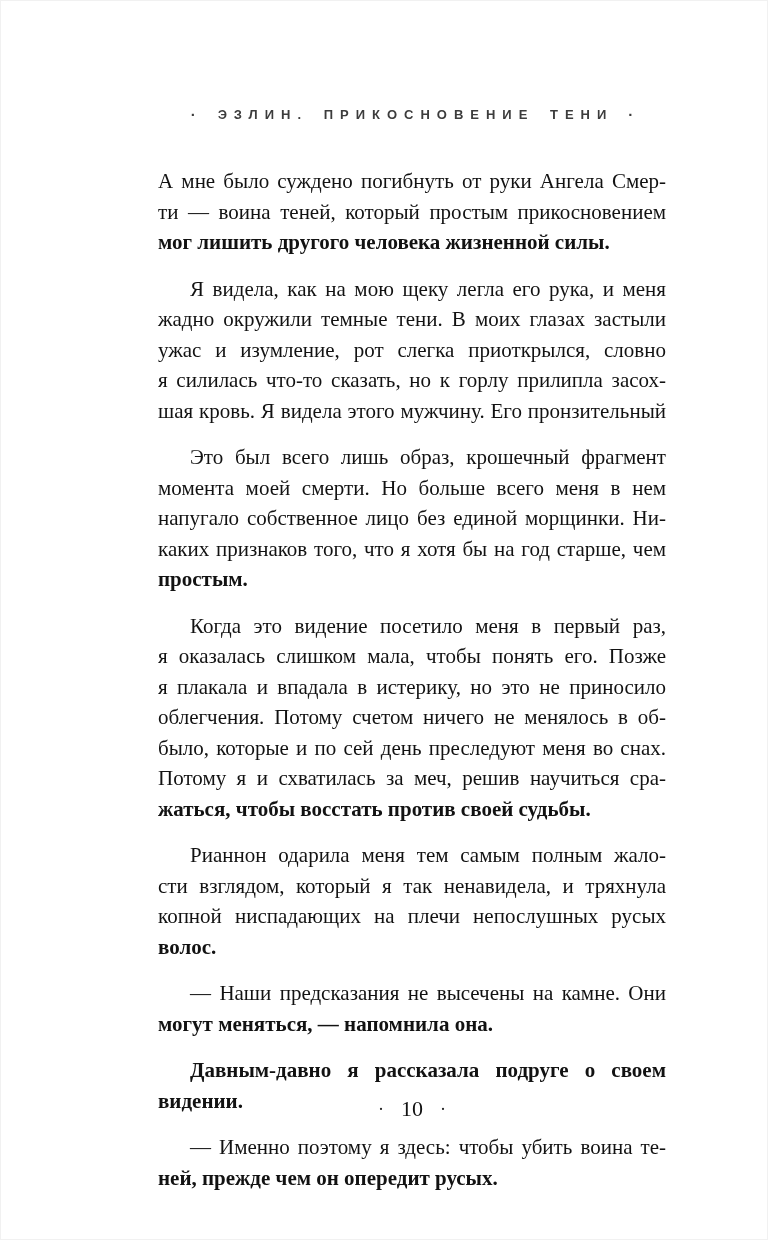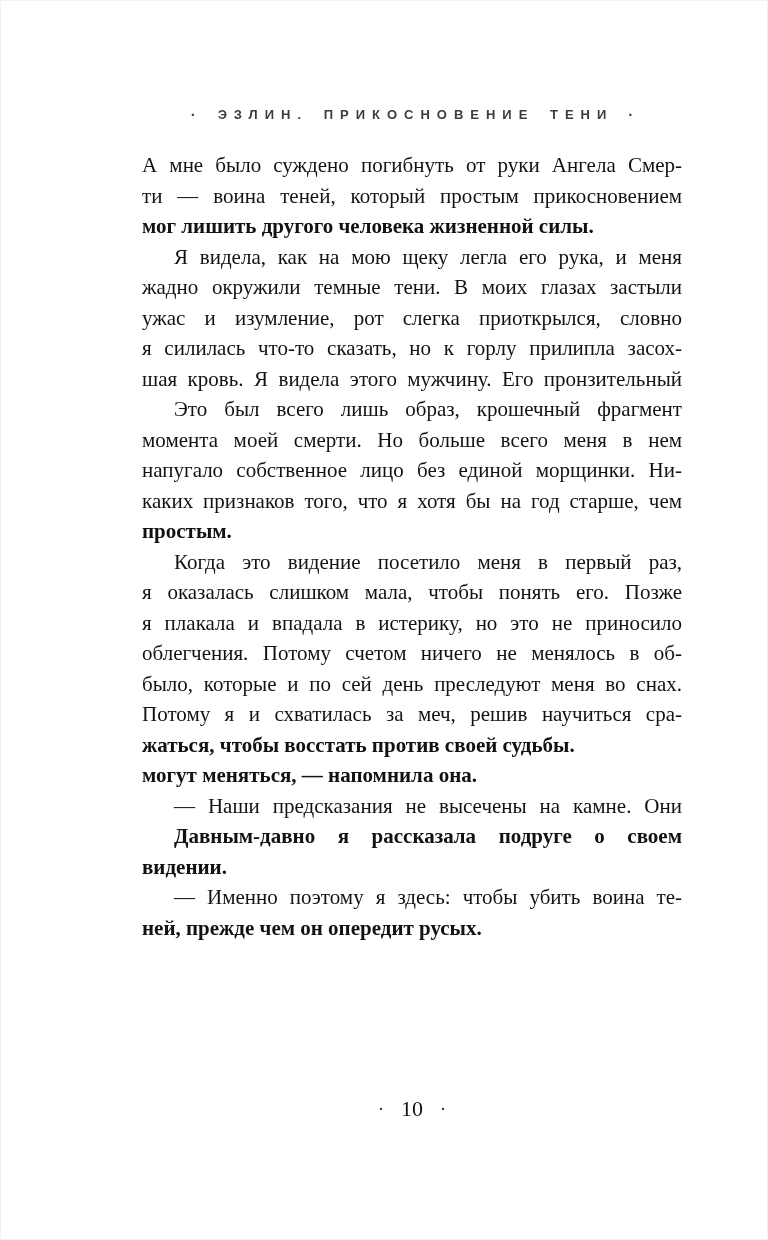--- a/index.html
+++ b/index.html
@@ -47,21 +47,21 @@
   
   .body-text {
     position: absolute;
     top: 150px;
     left: 142px;
     width: 540px;
     font-size: 21px;
     line-height: 30.5px;
     color: #121212;
   }
-  .body-text p { margin: 0; padding: 0; }
+  .body-text p { margin: 16px; padding: 0; }
   .ln {
     display: block;
     text-align: justify;
     text-align-last: justify;
   }
   .ln.ind  { text-indent: 32px; }
   .ln.last { text-align-last: left; font-weight: bold; }
   
   .folio {
     position: absolute;
@@ -112,22 +112,28 @@
     <p>
       <span class="ln ind">Когда это видение посетило меня в первый раз,</span>
       <span class="ln">я оказалась слишком мала, чтобы понять его. Позже</span>
       <span class="ln">я плакала и впадала в истерику, но это не приносило</span>
       <span class="ln">облегчения. Потому счетом ничего не менялось в об-</span>
       <span class="ln">было, которые и по сей день преследуют меня во снах.</span>
       <span class="ln">Потому я и схватилась за меч, решив научиться сра-</span>
       <span class="ln last">жаться, чтобы восстать против своей судьбы.</span>
     </p>
     <p>
+      <span class="ln ind">Рианнон одарила меня тем самым полным жало-</span>
+      <span class="ln">сти взглядом, который я так ненавидела, и тряхнула</span>
+      <span class="ln">копной ниспадающих на плечи непослушных русых</span>
+      <span class="ln last">волос.</span>
+    </p>
+    <p>
+      <span class="ln ind">— Наши предсказания не высечены на камне. Они</span>
       <span class="ln last">могут меняться, — напомнила она.</span>
-      <span class="ln ind">— Наши предсказания не высечены на камне. Они</span>
     </p>
     <p>
       <span class="ln ind last">Давным-давно я рассказала подруге о своем видении.</span>
     </p>
     <p>
       <span class="ln ind">— Именно поэтому я здесь: чтобы убить воина те-</span>
       <span class="ln last">ней, прежде чем он опередит русых.</span>
     </p>
   </div>
 

